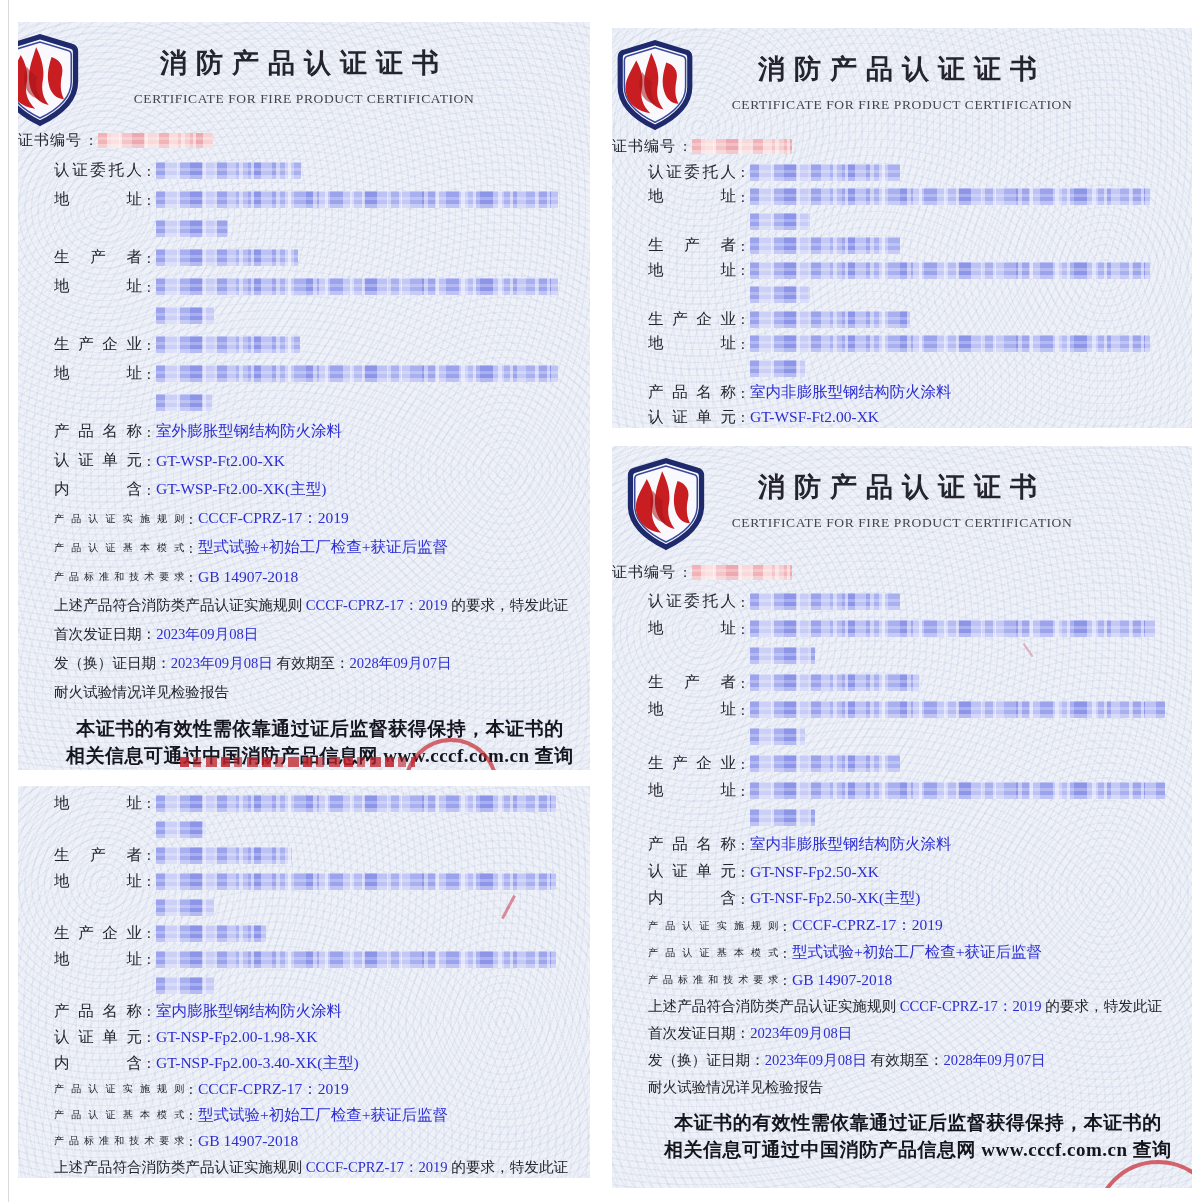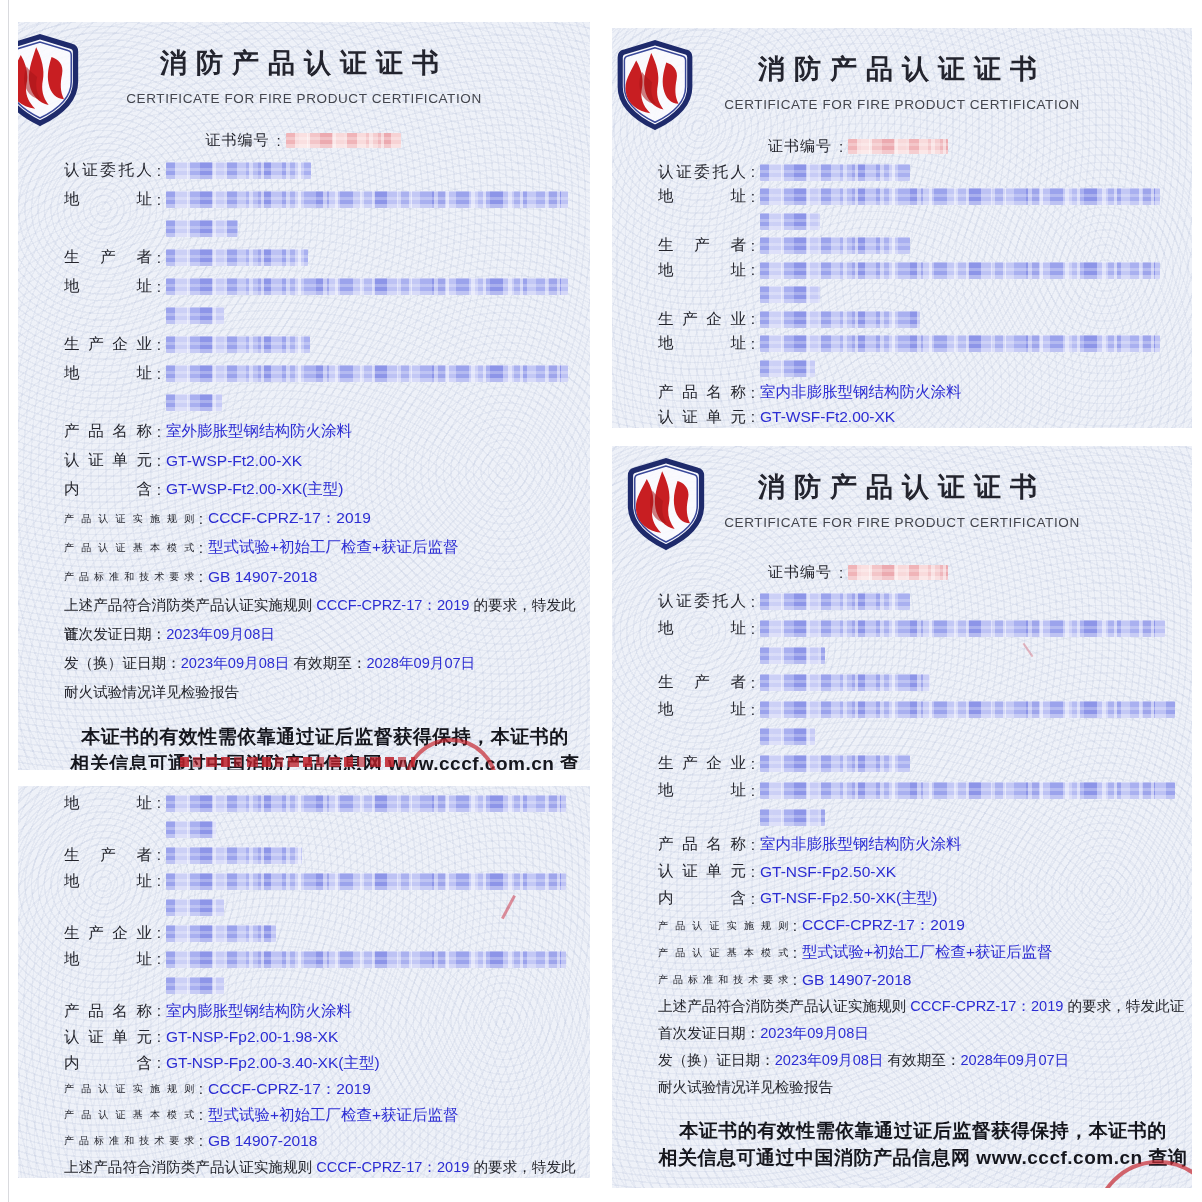--- a/index.html
+++ b/index.html
@@ -1,50 +1,50 @@
 <!DOCTYPE html>
 <html><head>
 <meta charset="utf-8">
 <style>
   html,body{margin:0;padding:0;background:#ffffff;}
   .canvas{position:relative;width:1202px;height:1202px;background:#ffffff;overflow:hidden;
-          font-family:Liberation Sans, sans-serif;}
+          font-family:Liberation Serif, serif;}
   .page-edge{position:absolute;left:8px;top:0;bottom:0;width:1px;background:#d9dade;}
   .cert{position:absolute;overflow:hidden;background-color:#eef1f8;
     background-image:
       repeating-radial-gradient(circle at 15% 25%,rgba(150,165,200,.13) 0 1.5px,rgba(0,0,0,0) 1.5px 6.5px),
       repeating-radial-gradient(circle at 85% 60%,rgba(150,165,200,.11) 0 1.5px,rgba(0,0,0,0) 1.5px 7.5px),
       repeating-radial-gradient(circle at 45% 90%,rgba(150,165,200,.10) 0 1.5px,rgba(0,0,0,0) 1.5px 8px);}
   .logo{position:absolute;top:8px;}
   .ttl{margin-top:24px;text-align:center;font-size:27px;line-height:34px;color:#23242e;
        letter-spacing:9px;font-weight:700;}
   .sub{margin-top:10px;text-align:center;font-size:13.5px;line-height:18px;color:#43454d;letter-spacing:.6px;}
-  .certno{display:flex;justify-content:center;align-items:center;margin-top:22px;height:20px;
+  .certno{display:flex;justify-content:flex-start;align-items:center;margin-top:22px;height:20px;
           font-size:15px;color:#23242c;}
   .certno .lab{margin-right:2px;letter-spacing:1px;}
-  .body{padding-left:46px;padding-right:4px;margin-top:6px;}
+  .body{padding-left:36px;padding-right:4px;margin-top:6px;}
   .row{display:flex;align-items:center;height:var(--pitch);font-size:15.5px;}
   .cont{display:flex;align-items:center;height:var(--pitch);padding-left:102px;}
   .lbl{display:inline-block;width:88px;text-align:justify;text-align-last:justify;color:#23242c;flex:0 0 auto;}
   .lbl.wide{width:130px;font-size:10px;letter-spacing:-.3px;text-align-last:justify;}
   .colon{display:inline-block;width:14px;text-align:center;color:#23242c;flex:0 0 auto;}
   .val{color:#2c2dd3;white-space:nowrap;}
   .rd{display:inline-block;height:17px;border-radius:1px;filter:blur(.3px);
     background-image:
       repeating-linear-gradient(90deg,rgba(255,255,255,0) 0 9px,rgba(255,255,255,.5) 9px 13px,rgba(255,255,255,.15) 13px 21px,rgba(255,255,255,.55) 21px 24px,rgba(255,255,255,0) 24px 37px),
       repeating-linear-gradient(0deg,rgba(255,255,255,.35) 0 4px,rgba(0,0,0,0) 4px 8px,rgba(255,255,255,.25) 8px 11px,rgba(0,0,0,0) 11px 16px),
       repeating-linear-gradient(90deg,#9ba3ec 0 13px,#c3c8f5 13px 22px,#a9b0f0 22px 34px,#8d95e8 34px 47px,#bdc2f4 47px 58px);}
   .rd-pink{height:15px;
     background-image:
       repeating-linear-gradient(90deg,rgba(255,255,255,0) 0 9px,rgba(255,255,255,.5) 9px 13px,rgba(255,255,255,.15) 13px 21px,rgba(255,255,255,.55) 21px 24px,rgba(255,255,255,0) 24px 37px),
       repeating-linear-gradient(0deg,rgba(255,255,255,.35) 0 4px,rgba(0,0,0,0) 4px 8px,rgba(255,255,255,.25) 8px 11px,rgba(0,0,0,0) 11px 16px),
       repeating-linear-gradient(90deg,#f0b4b8 0 13px,#f9dbdc 13px 22px,#f3c5c8 22px 34px,#ecaab0 34px 47px,#f7d2d4 47px 58px);}
   .crow{text-align:left;height:var(--pitch);line-height:var(--pitch);font-size:14.6px;}
   .c-ink{color:#23242b;} .c-blue{color:#2c2dd3;}
-  .bwrap{margin-top:16px;}
+  .bwrap{margin-top:8px;}
   .brow{text-align:center;font-size:19px;font-weight:700;line-height:27px;color:#15161d;letter-spacing:.5px;}
   .seal{position:absolute;border-radius:50%;border:4px solid rgba(198,40,48,.7);}
   .redclip{position:absolute;height:10px;filter:blur(.4px);
     background:repeating-linear-gradient(90deg,rgba(190,30,40,.85) 0 9px,rgba(190,30,40,0) 9px 13px,rgba(190,30,40,.6) 13px 21px,rgba(190,30,40,0) 21px 26px,rgba(190,30,40,.75) 26px 37px,rgba(190,30,40,0) 37px 41px);}
   .slash{position:absolute;background:rgba(200,40,60,.5);}
 </style>
 </head>
 <body>
 
 <svg width="0" height="0" style="position:absolute">

